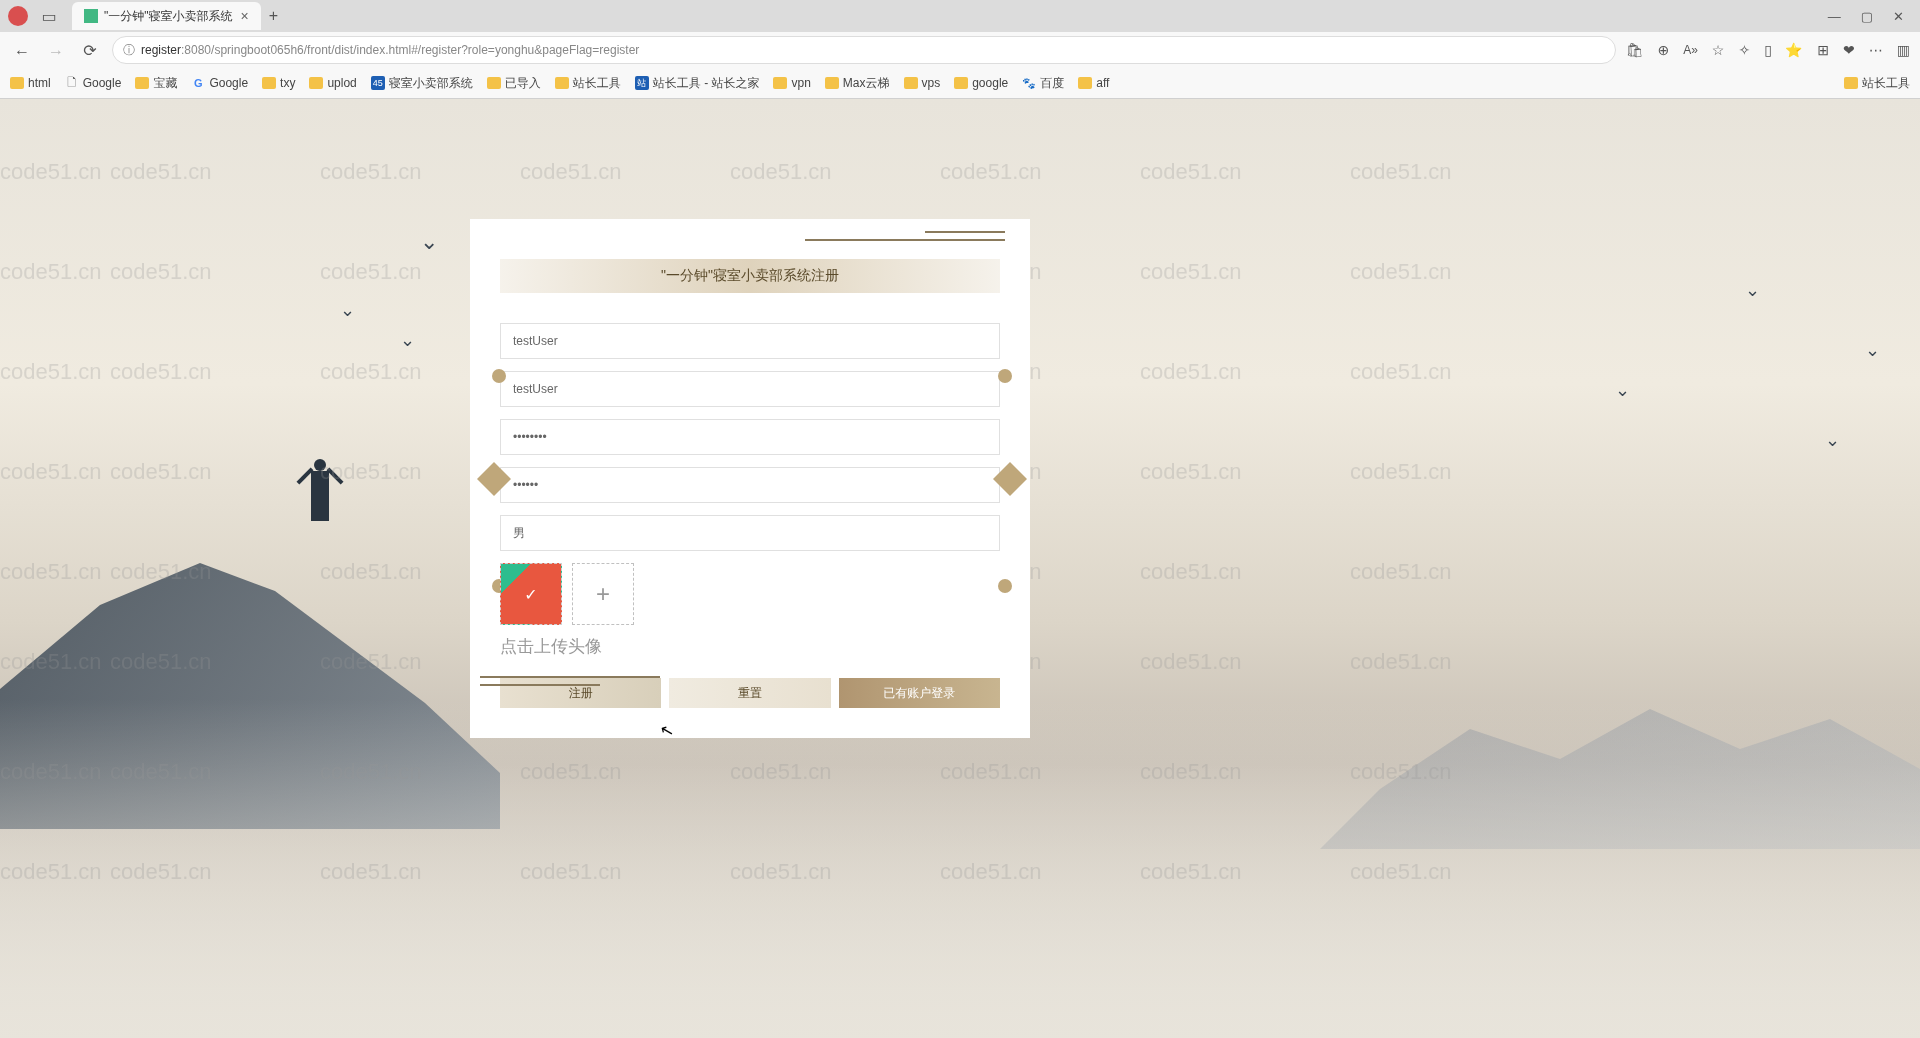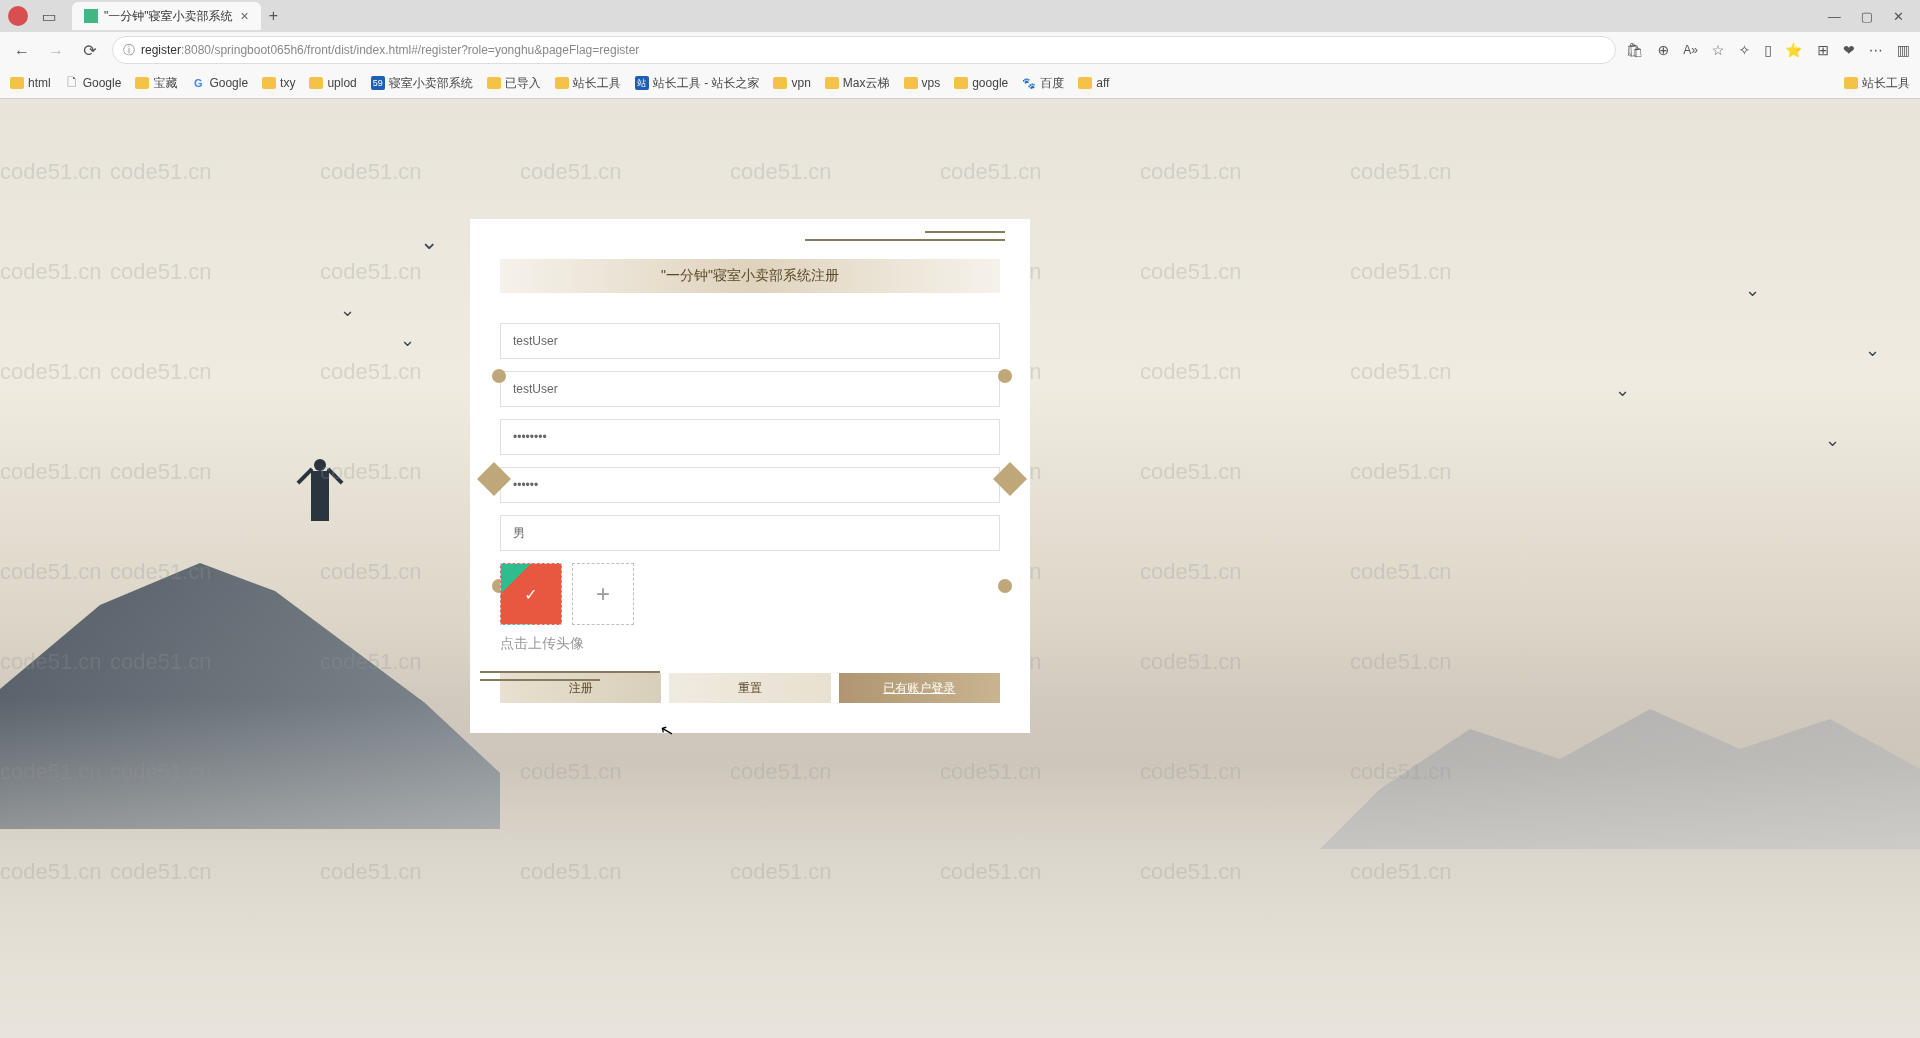--- a/index.html
+++ b/index.html
@@ -52,26 +52,26 @@
 .card-deco-line-bot { position: absolute; bottom: 60px; left: 10px; width: 180px; height: 2px; background: #8a7a5c; }
 .card-deco-line-bot::before { content: ""; position: absolute; left: 0; top: 8px; width: 120px; height: 2px; background: #8a7a5c; }
 .deco-circle { position: absolute; width: 14px; height: 14px; border-radius: 50%; background: #bfa77a; }
 .deco-diamond { position: absolute; width: 24px; height: 24px; background: #bfa77a; transform: rotate(45deg); }
 .form-title { text-align: center; font-size: 14px; color: #5a4a2a; background: linear-gradient(to right, rgba(191,167,122,0.15), rgba(191,167,122,0.5), rgba(191,167,122,0.15)); padding: 8px 0; margin: 20px 0 30px; }
 .form-input { width: 100%; height: 36px; border: 1px solid #e0e0e0; padding: 0 12px; font-size: 12px; color: #666; margin-bottom: 12px; outline: none; }
 .upload-row { display: flex; gap: 10px; margin-bottom: 10px; }
 .upload-preview { width: 62px; height: 62px; border: 1px dashed #d0d0d0; display: flex; align-items: center; justify-content: center; background: linear-gradient(135deg, #2dbd8e 0%, #2dbd8e 25%, #e8573f 25%, #e8573f 100%); position: relative; }
 .upload-check { position: absolute; color: #fff; font-size: 16px; }
 .upload-add { width: 62px; height: 62px; border: 1px dashed #c0c0c0; display: flex; align-items: center; justify-content: center; font-size: 24px; color: #999; }
-.upload-hint { font-size: 14px; color: #999; margin-bottom: 20px; }
+.upload-hint { font-size: 17px; color: #999; margin-bottom: 20px; }
 .buttons-row { display: flex; gap: 8px; margin-top: 20px; }
 .btn { flex: 1; height: 30px; font-size: 12px; border: none; cursor: pointer; }
 .btn-reg { background: linear-gradient(to right, #e8e0d0, #d8cfba); color: #5a4a2a; }
 .btn-reset { background: linear-gradient(to right, #f0ebe0, #e8e0d0); color: #5a4a2a; }
-.btn-login { background: linear-gradient(to right, #b09570, #c8b590); color: #fff; text-decoration: underline; }
+.btn-login { background: linear-gradient(to right, #b09570, #c8b590); color: #fff; }
 .cursor { position: absolute; left: 660px; top: 622px; z-index: 30; font-size: 16px; color: #000; transform: rotate(-15deg); }
 </style>
 </head>
 <body>
 
 <div class="browser-chrome">
   <div class="titlebar">
     <div class="profile-icon"></div>
     <div class="titlebar-icon">▭</div>
     <div class="tab">
@@ -131,21 +131,21 @@
       </div>
     <div class="bm">
         <span class="bm-folder"></span>
         <span>txy</span>
       </div>
     <div class="bm">
         <span class="bm-folder"></span>
         <span>uplod</span>
       </div>
     <div class="bm">
-        <span class="bm-icon" style="background:#1e5fb3;color:#fff;border-radius:2px;font-size:9px;padding:1px 2px">59</span>
+        <span class="bm-icon" style="background:#1e5fb3;color:#fff;border-radius:2px;font-size:9px;padding:1px 2px">45</span>
         <span>寝室小卖部系统</span>
       </div>
     <div class="bm">
         <span class="bm-folder"></span>
         <span>已导入</span>
       </div>
     <div class="bm">
         <span class="bm-folder"></span>
         <span>站长工具</span>
       </div>

